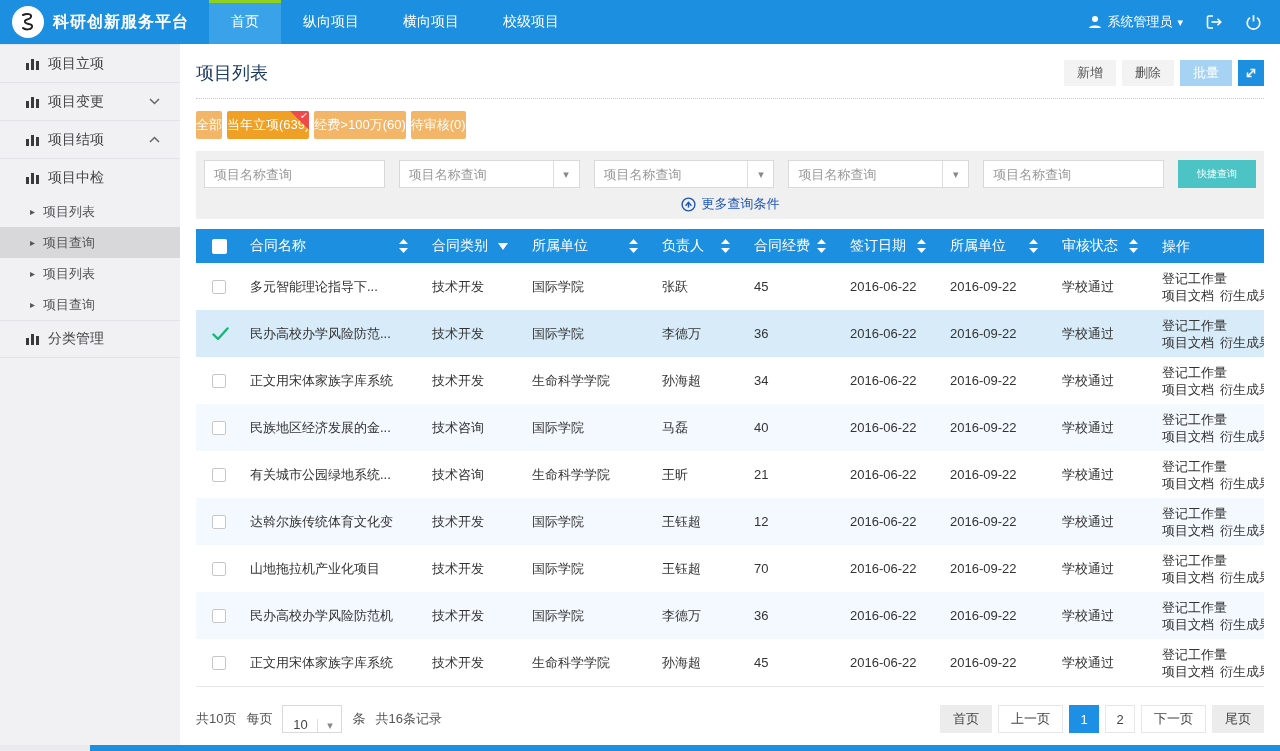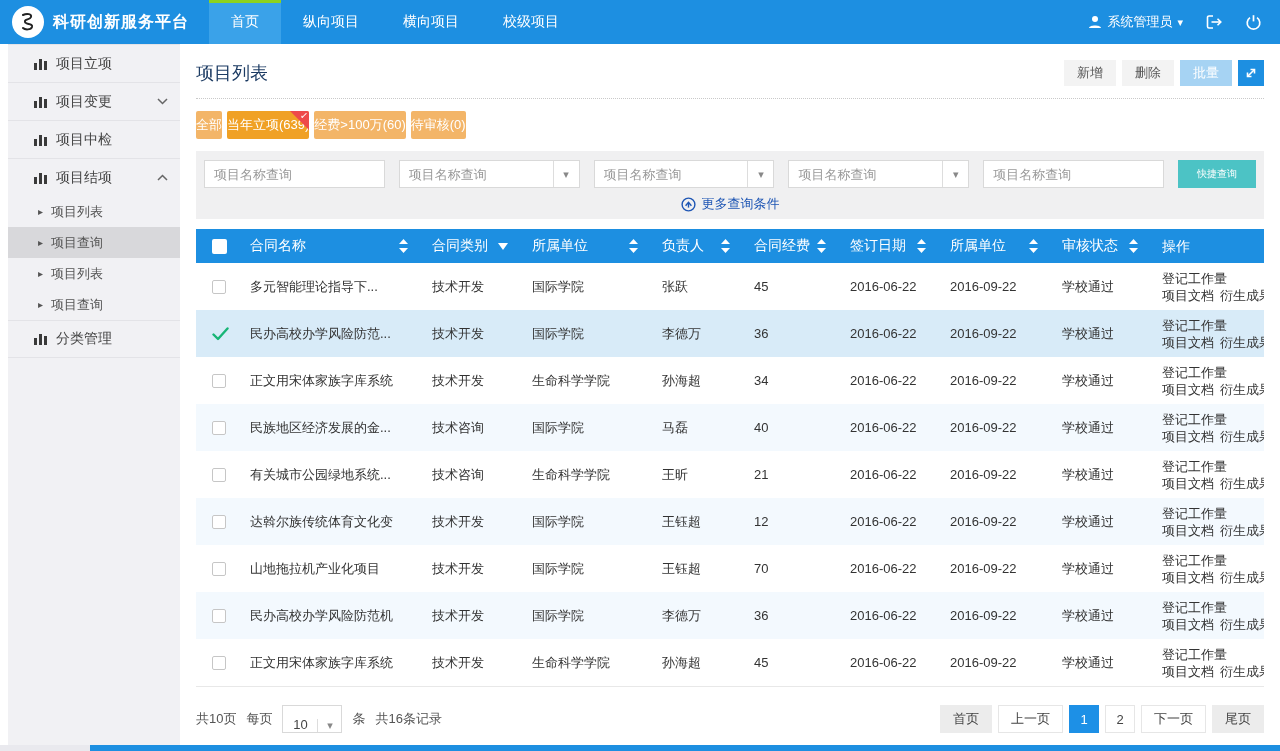--- a/index.html
+++ b/index.html
@@ -20,21 +20,21 @@
     font-size:14px; cursor:pointer; }
   .nav-item.active { background:#3aa2e9; }
   .nav-item.active::before { content:""; position:absolute; top:0; left:0; right:0;
     height:3px; background:#8ed21f; }
   .hdr-right { margin-left:auto; display:flex; align-items:center; gap:22px; padding-right:18px; }
   .user-menu { display:flex; align-items:center; gap:5px; font-size:13px; cursor:pointer; }
   .caret-glyph { font-size:11px; line-height:1; }
   .hdr-icon { display:flex; align-items:center; cursor:pointer; }
 
   
-  .sidebar { position:absolute; top:44px; left:8px; width:180px; bottom:0;
+  .sidebar { position:absolute; top:44px; left:0; width:180px; bottom:0;
     background:#f1f1f4; }
   .side-top { height:38px; display:flex; align-items:center; padding-left:26px;
     border-top:1px solid #e3e3e7; font-size:14px; color:#444; cursor:pointer; position:relative; }
   .side-top.last { border-bottom:1px solid #e3e3e7; }
   .side-top .bar-ic { margin-right:9px; display:flex; }
   .side-top .chev { position:absolute; right:20px; display:flex; }
   .side-sub { height:31px; display:flex; align-items:center; padding-left:30px;
     font-size:13px; color:#555; cursor:pointer; }
   .side-sub .sub-arrow { font-size:10px; color:#555; margin-right:8px; }
   .side-sub.selected { background:#d8d8db; }
@@ -210,37 +210,37 @@
         </span>
   </div>
       <div class="side-top">
     <span class="bar-ic">
       <svg width="13" height="12" viewBox="0 0 13 12" fill="#3a3a3a">
             <rect x="0" y="5" width="3" height="7"></rect>
             <rect x="5" y="1" width="3" height="11"></rect>
             <rect x="10" y="3" width="3" height="9"></rect>
           </svg>
     </span>
-    <span>项目中检</span>
-
+    <span>项目结项</span>
+    <span class="chev">
+          <svg width="11" height="7" viewBox="0 0 11 7" fill="none" stroke="#666" stroke-width="1.5">
+            <path d="M1 6 L5.5 1.5 L10 6"></path>
+          </svg>
+        </span>
   </div>
       <div class="side-top">
     <span class="bar-ic">
       <svg width="13" height="12" viewBox="0 0 13 12" fill="#3a3a3a">
             <rect x="0" y="5" width="3" height="7"></rect>
             <rect x="5" y="1" width="3" height="11"></rect>
             <rect x="10" y="3" width="3" height="9"></rect>
           </svg>
     </span>
-    <span>项目结项</span>
-    <span class="chev">
-          <svg width="11" height="7" viewBox="0 0 11 7" fill="none" stroke="#666" stroke-width="1.5">
-            <path d="M1 6 L5.5 1.5 L10 6"></path>
-          </svg>
-        </span>
+    <span>项目中检</span>
+
   </div>
       <div class="side-sub">
     <span class="sub-arrow">▸</span>
     <span>项目列表</span>
   </div>
       <div class="side-sub selected">
     <span class="sub-arrow">▸</span>
     <span>项目查询</span>
   </div>
       <div class="side-sub">

